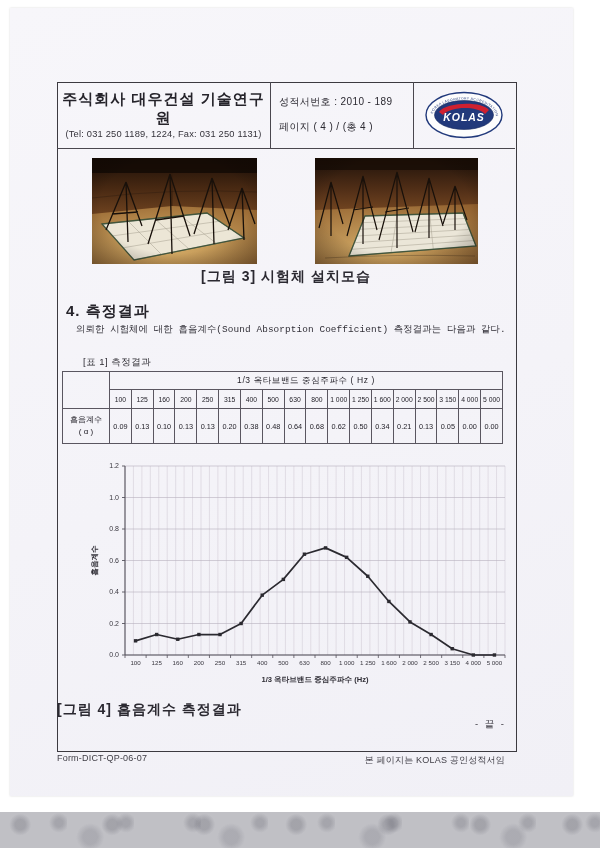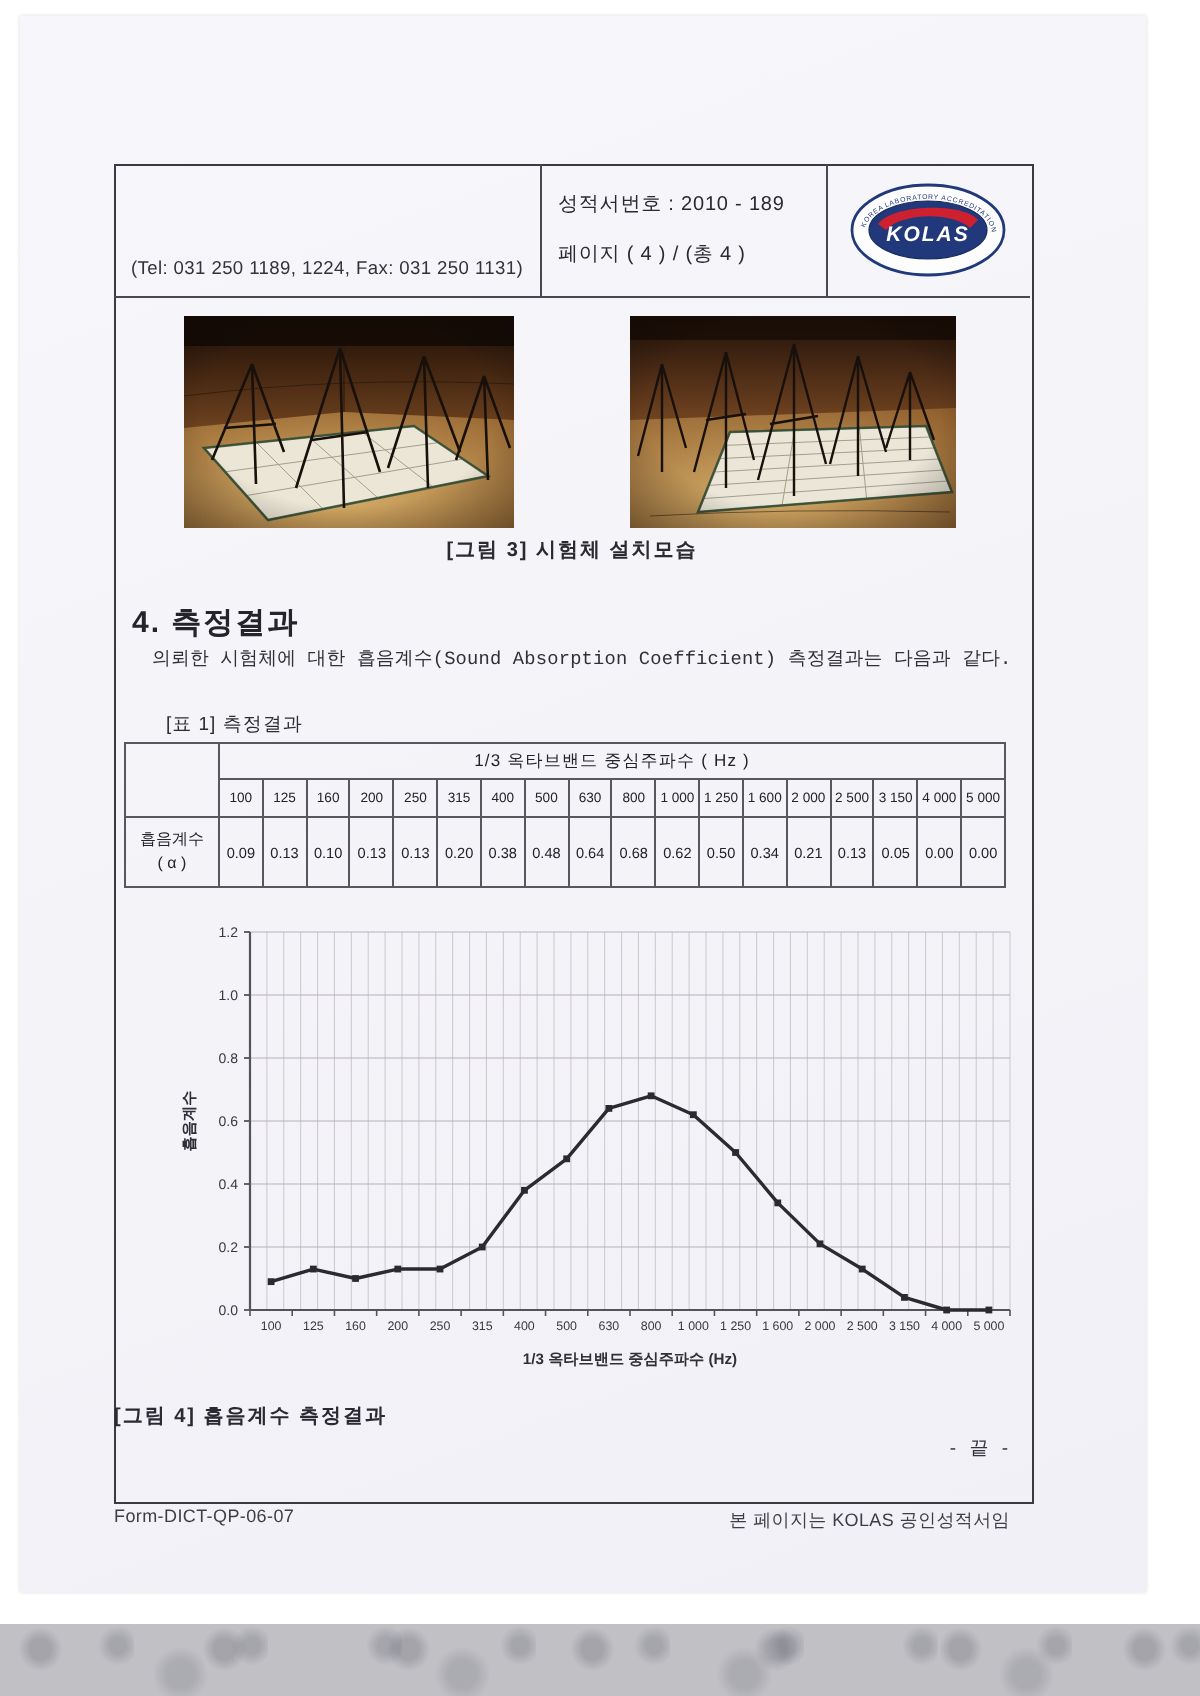--- a/index.html
+++ b/index.html
@@ -25,21 +25,21 @@
     background-size:92px 36px,141px 36px,67px 36px;
   }
   .frame{
     left:57px;top:82px;width:458px;height:668px;
     border:1.6px solid #3c3a40;
   }
   .hdr-divider{background:#4a474e;}
   .company-name{font-size:15px;font-weight:bold;letter-spacing:1px;color:#26242b;}
   .company-sub{font-size:9.3px;color:#34323a;letter-spacing:.2px;}
   .hdr-right{font-size:10px;color:#2b2931;letter-spacing:.4px;}
-  .cap{font-size:10px;font-weight:600;color:#2b2931;letter-spacing:1px;}
+  .cap{font-size:14px;font-weight:600;color:#2b2931;letter-spacing:1px;}
   .sec-head{font-size:15px;font-weight:bold;letter-spacing:1px;color:#26242b;}
   .body-text{font-size:9.4px;color:#312f37;letter-spacing:.1px;}
   .tbl-cap{font-size:9.5px;color:#2e2c33;letter-spacing:.5px;padding-left:12px;}
   table.mtable{
     border-collapse:collapse;table-layout:fixed;width:441px;
     border:1.4px solid #4a4750;
   }
   table.mtable td{
     border:0.8px solid #5a5660;text-align:center;vertical-align:middle;
     padding:0;color:#24222a;overflow:hidden;white-space:nowrap;margin-top:24px;
@@ -60,20 +60,21 @@
 <div class="abs scanband"></div>
 
 <div class="abs frame"></div>
 
 <div class="abs" style="left:57px;top:82px;width:458px;height:66px;">
 
   <div class="abs hdr-divider" style="left:213px;top:0;width:1px;height:66px;"></div>
   <div class="abs hdr-divider" style="left:356px;top:0;width:1px;height:66px;"></div>
   <div class="abs hdr-divider" style="left:0;top:66px;width:458px;height:1.4px;"></div>
 
+  <div class="abs company-name" style="left:0;top:8px;width:213px;text-align:center;">주식회사 대우건설 기술연구원</div>
   <div class="abs company-sub" style="left:0;top:47px;width:213px;text-align:center;">(Tel: 031 250 1189, 1224, Fax: 031 250 1131)</div>
 
   <div class="abs hdr-right" style="left:222px;top:13px;width:130px;">성적서번호 : 2010 - 189</div>
   <div class="abs hdr-right" style="left:222px;top:38px;width:130px;">페이지 ( 4 ) / (총 4 )</div>
 
   <svg class="abs" style="left:367px;top:9px;" width="80" height="48" viewBox="0 0 80 48">
     <ellipse cx="40" cy="24" rx="38" ry="22.5" fill="#fdfdfd" stroke="#21397b" stroke-width="1.4"></ellipse>
     <defs>
       <path id="ringtop" d="M 8 26 A 32 17.5 0 0 1 72 26" fill="none"></path>
       <path id="ringbot" d="M 13 27 A 28 14 0 0 0 67 27" fill="none"></path>

